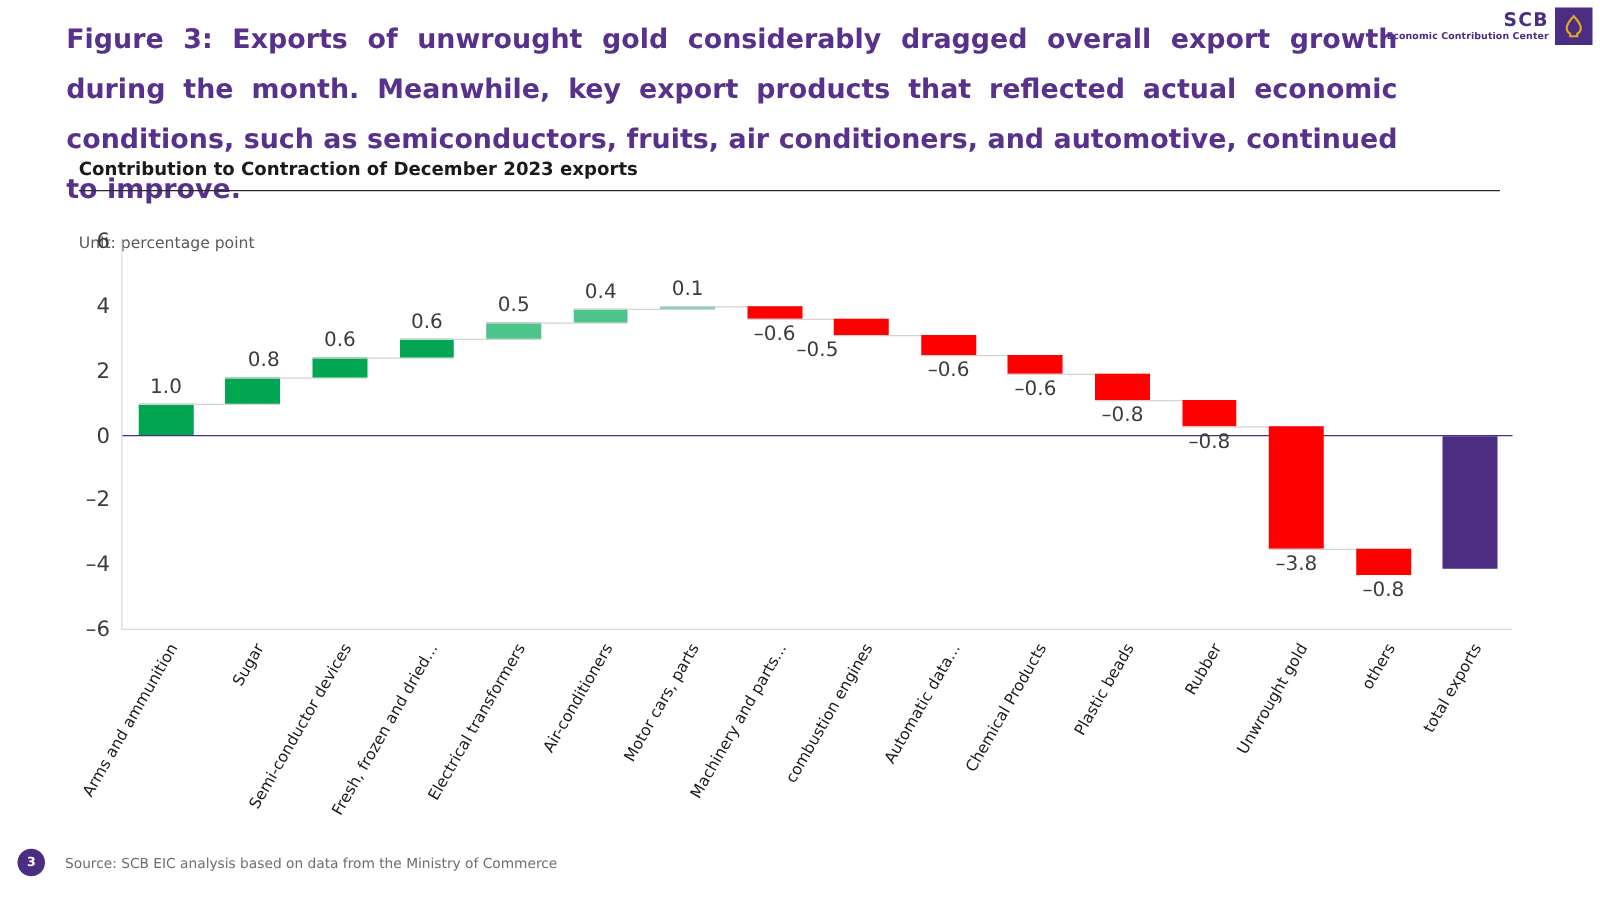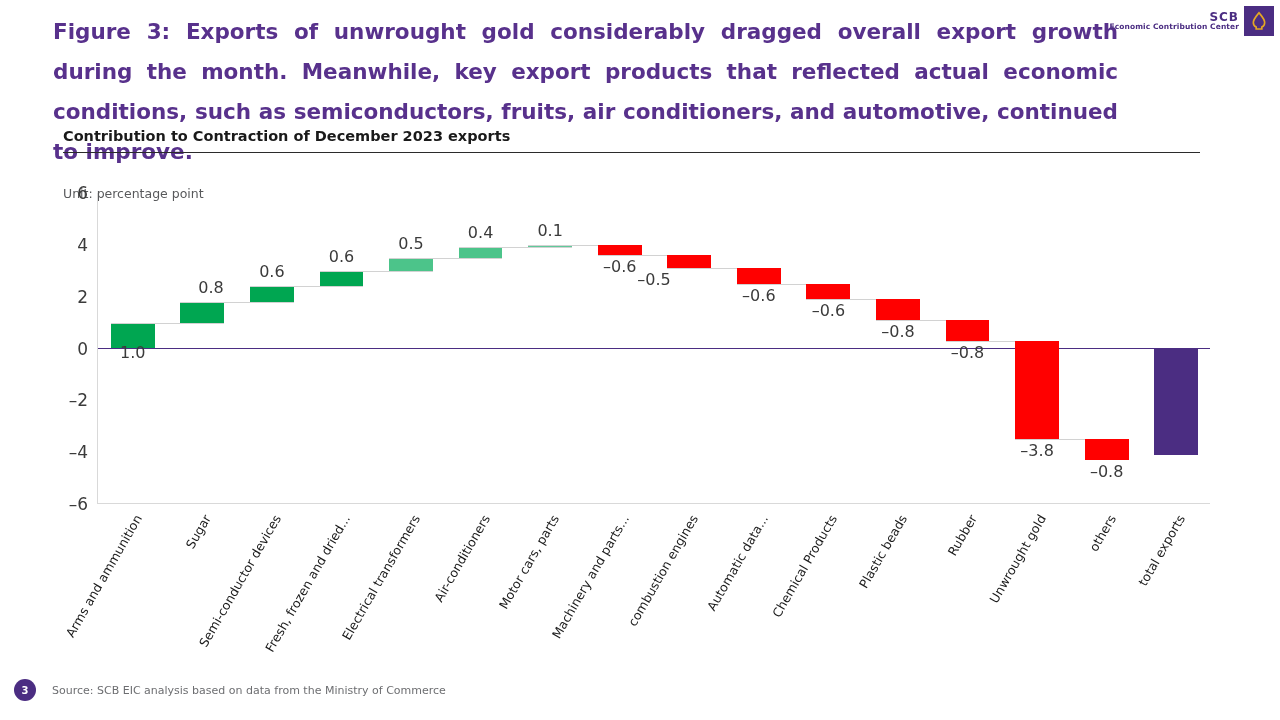--- a/index.html
+++ b/index.html
@@ -23,21 +23,21 @@
     text-align:justify;
     text-align-last:left;
   }
   #logo{
     position:absolute;right:6px;top:6px;
     display:flex;align-items:center;gap:5px;
   }
   #logo-text{ text-align:right; line-height:1.05; }
   #logo-scb{
     font-family:"DejaVu Sans", sans-serif;
-    font-weight:bold;font-size:12px;color:#4B2D82;letter-spacing:1px;
+    font-weight:bold;font-size:15px;color:#4B2D82;letter-spacing:1px;
   }
   #logo-eic{
     font-family:"DejaVu Sans", sans-serif;
     font-weight:bold;font-size:7.5px;color:#4B2D82;letter-spacing:0.1px;
   }
   #logo-mark{
     width:30px;height:30px;background:#4B2D82;
     display:flex;align-items:center;justify-content:center;
   }
 
@@ -133,21 +133,21 @@
       <div class="ytick" style="top: 103.667px;">2</div>
       <div class="ytick" style="top: 155.5px;">0</div>
       <div class="ytick" style="top: 207.333px;">–2</div>
       <div class="ytick" style="top: 259.167px;">–4</div>
       <div class="ytick" style="top: 311px;">–6</div>
     </div>
   <div id="zeroline" style="top: 154.7px;"></div>
   <div id="bars-layer">
       <div class="bar" style="left: 12.8691px; top: 129.583px; width: 43.8244px; height: 25.9167px; background: rgb(0, 166, 81);"></div>
       <div class="connector" style="left: 12.8691px; width: 113.387px; top: 129.583px;"></div>
-      <div class="vlabel" style="left: 34.7812px; top: 105.583px; margin-top: 44px;">1.0</div>
+      <div class="vlabel" style="left: 34.7812px; top: 105.583px;">1.0</div>
       <div class="bar" style="left: 82.4316px; top: 108.85px; width: 43.8244px; height: 20.7333px; background: rgb(0, 166, 81);"></div>
       <div class="connector" style="left: 82.4316px; width: 113.387px; top: 108.85px;"></div>
       <div class="vlabel" style="left: 113px; top: 84.85px;">0.8</div>
       <div class="bar" style="left: 151.994px; top: 93.3px; width: 43.8244px; height: 15.55px; background: rgb(0, 166, 81);"></div>
       <div class="connector" style="left: 151.994px; width: 113.387px; top: 93.3px;"></div>
       <div class="vlabel" style="left: 173.906px; top: 69.3px;">0.6</div>
       <div class="bar" style="left: 221.557px; top: 77.75px; width: 43.8244px; height: 15.55px; background: rgb(0, 166, 81);"></div>
       <div class="connector" style="left: 221.557px; width: 113.387px; top: 77.75px;"></div>
       <div class="vlabel" style="left: 243.469px; top: 53.75px;">0.6</div>
       <div class="bar" style="left: 291.119px; top: 64.7917px; width: 43.8244px; height: 12.9583px; background: rgb(76, 196, 138);"></div>

